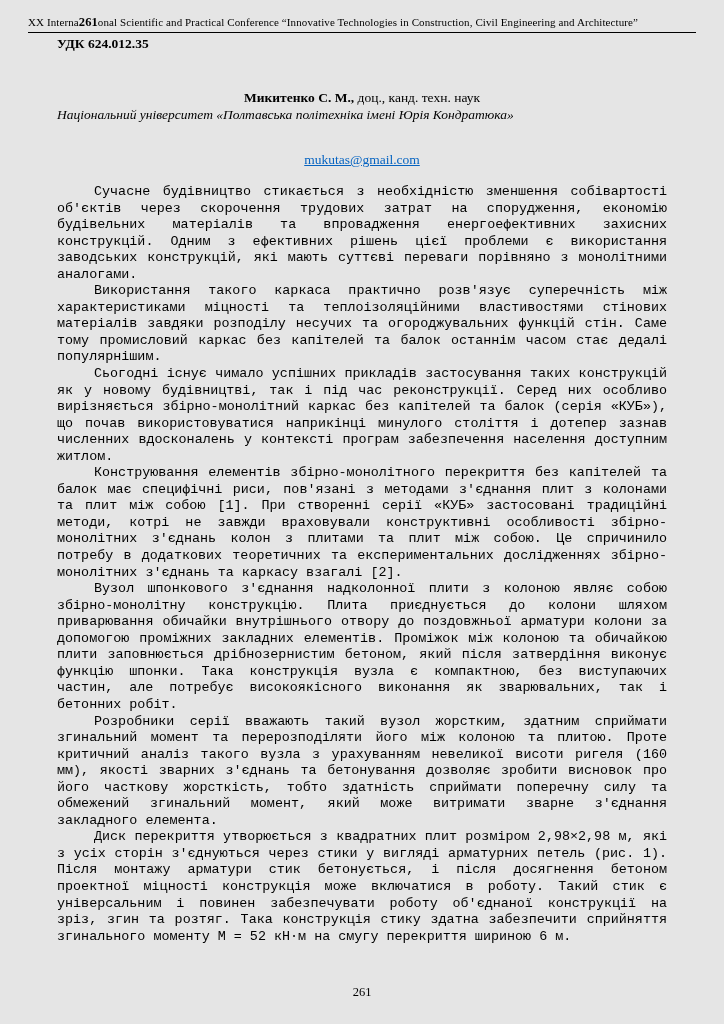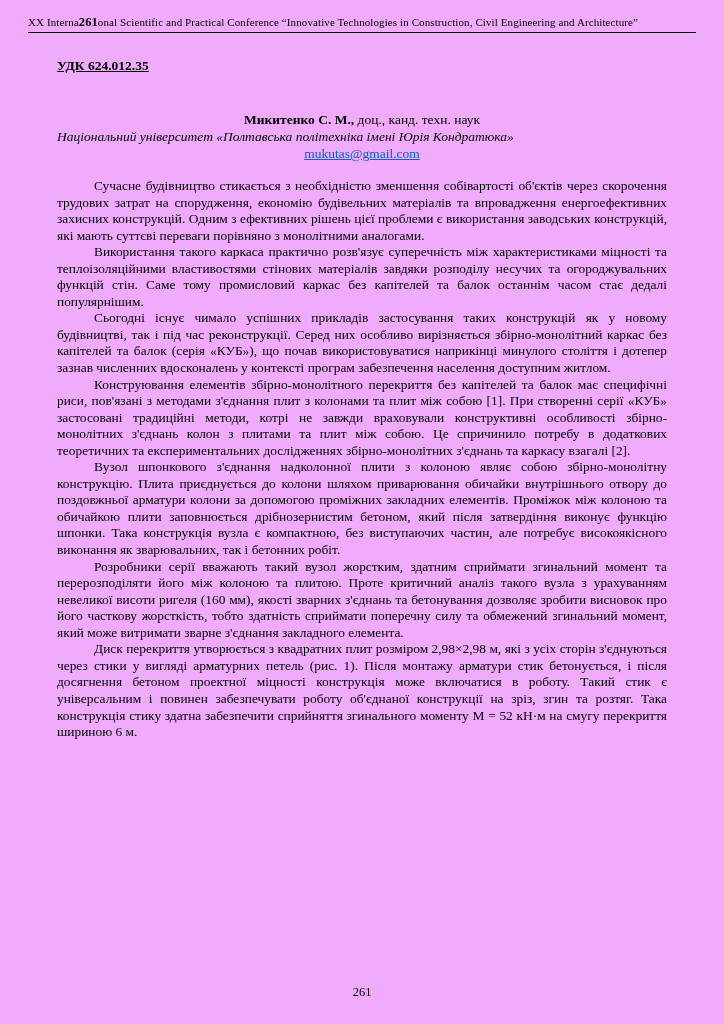--- a/index.html
+++ b/index.html
@@ -3,21 +3,21 @@
 <meta charset="utf-8">
 <style>
   html, body { margin: 0; padding: 0; background: #ffffff; }
   .page {
     position: relative;
     width: 724px;
     height: 1024px;
     box-sizing: border-box;
     margin: 0 auto;
     padding: 16px 28px 0 28px;
-    background: #f0abfc;
+    background: #e5e5e5;
     outline: 1px solid #d9d9d9;
     font-family: "Liberation Serif", "DejaVu Serif", serif;
     color: #000000;
     overflow: hidden;
   }
   .running-header {
     font-size: 11px;
     line-height: 13px;
     white-space: nowrap;
     letter-spacing: 0.1px;
@@ -29,24 +29,23 @@
   }
   .header-rule {
     border: none;
     border-top: 1px solid #000;
     margin: 3px 0 0 0;
   }
   .content {
     margin: 0 29px;
   }
   .udk {
-    margin-top: 25px;
+    margin-top: 3px;
     font-weight: bold;
     font-size: 13.5px;
-    text-decoration: underline;
   }
   .title {
     margin: 19px 0 0 0;
     text-align: center;
     font-weight: bold;
     font-size: 13.6px;
     line-height: 18px;
   }
   .authors-line {
     text-align: center;
@@ -58,27 +57,29 @@
     text-align: left;
     font-style: italic;
     font-size: 13.5px;
     line-height: 17px;
   }
   .email-line {
     text-align: center;
     font-size: 13.5px;
     line-height: 17px;
     margin-bottom: 15px;
+    margin-top: 28px;
   }
   .email-link {
     color: #0563C1;
     text-decoration: underline;
   }
   .body-text {
     margin-top: 16px;
+    font-family: Liberation Mono, monospace;
   }
   .body-text p {
     margin: 0;
     text-align: justify;
     text-indent: 37px;
     font-size: 13.4px;
     line-height: 16.55px;
   }
   .page-number {
     position: absolute;

